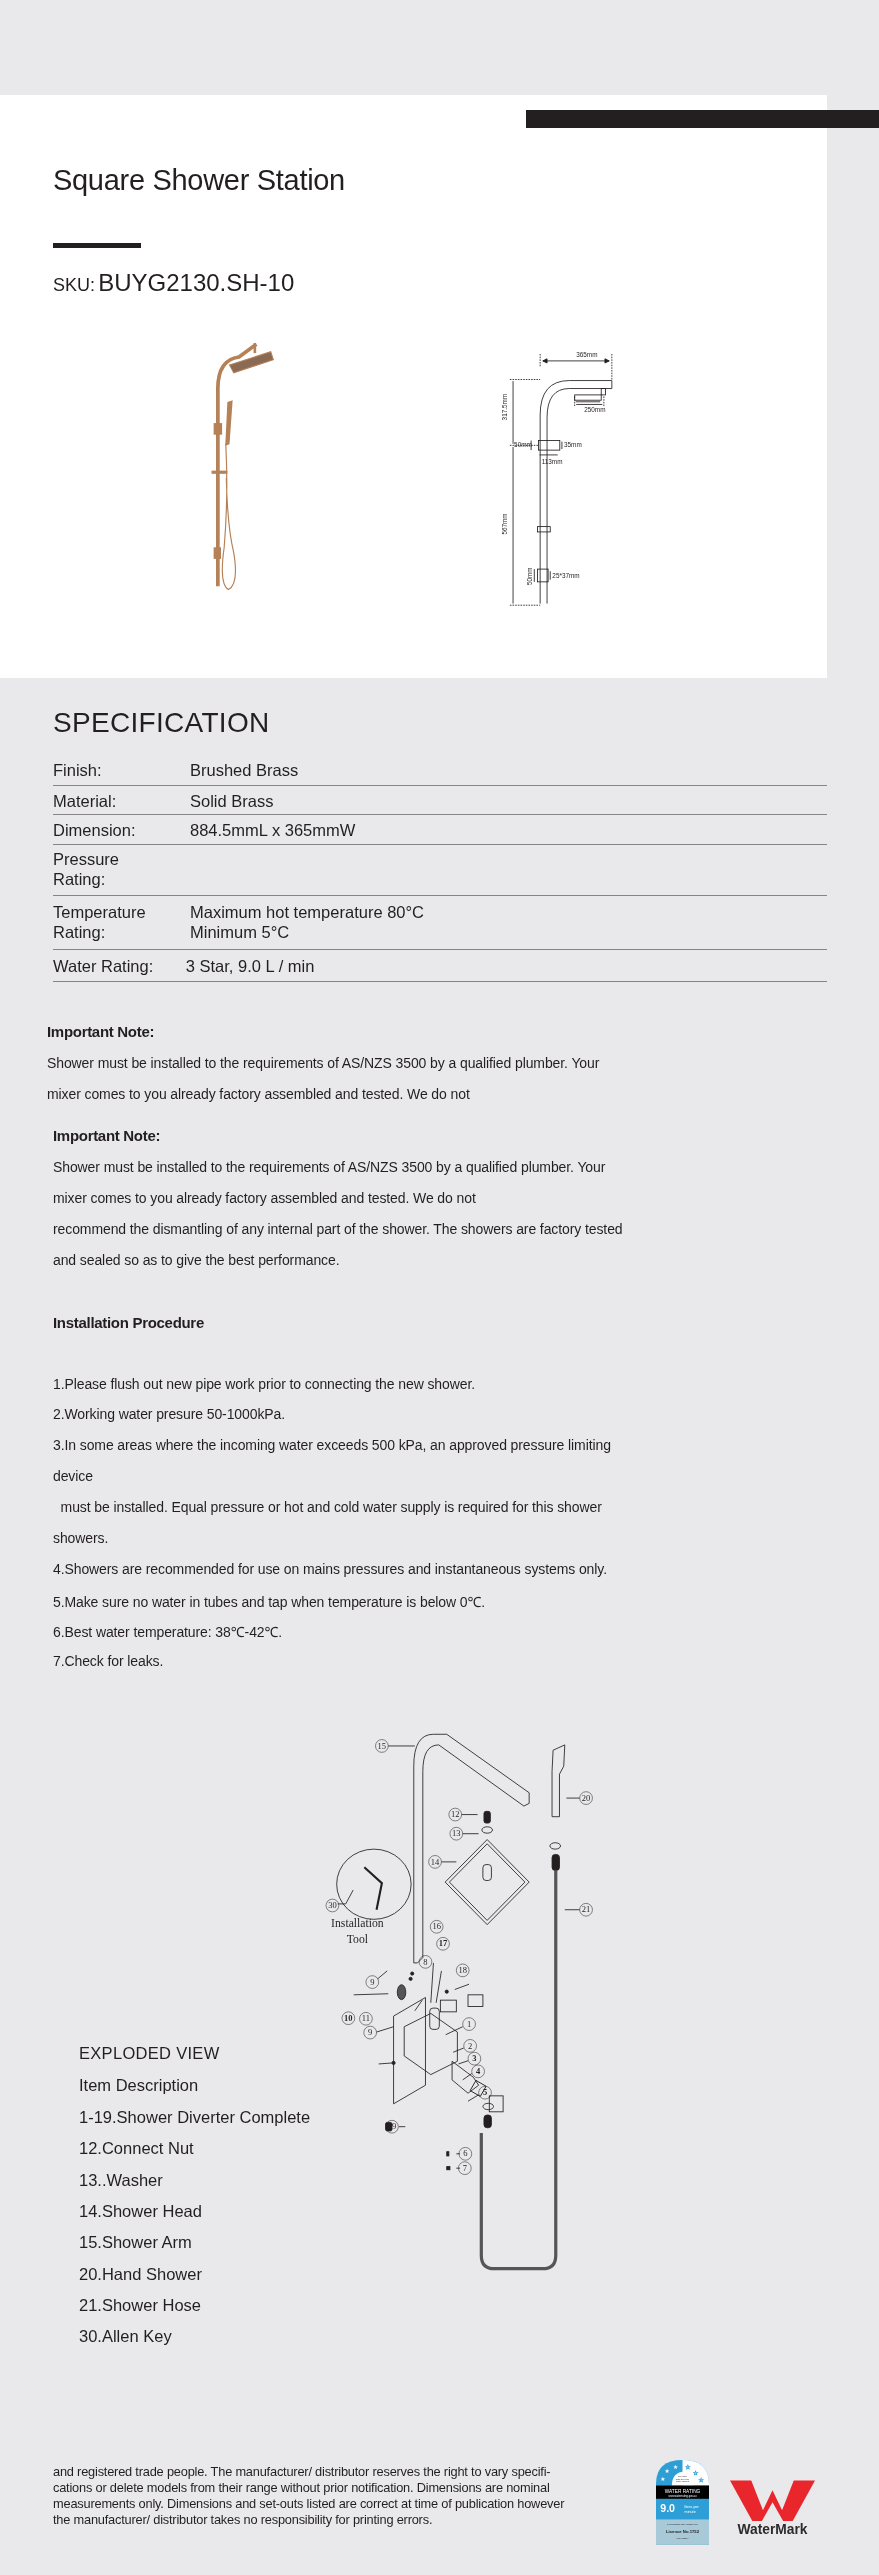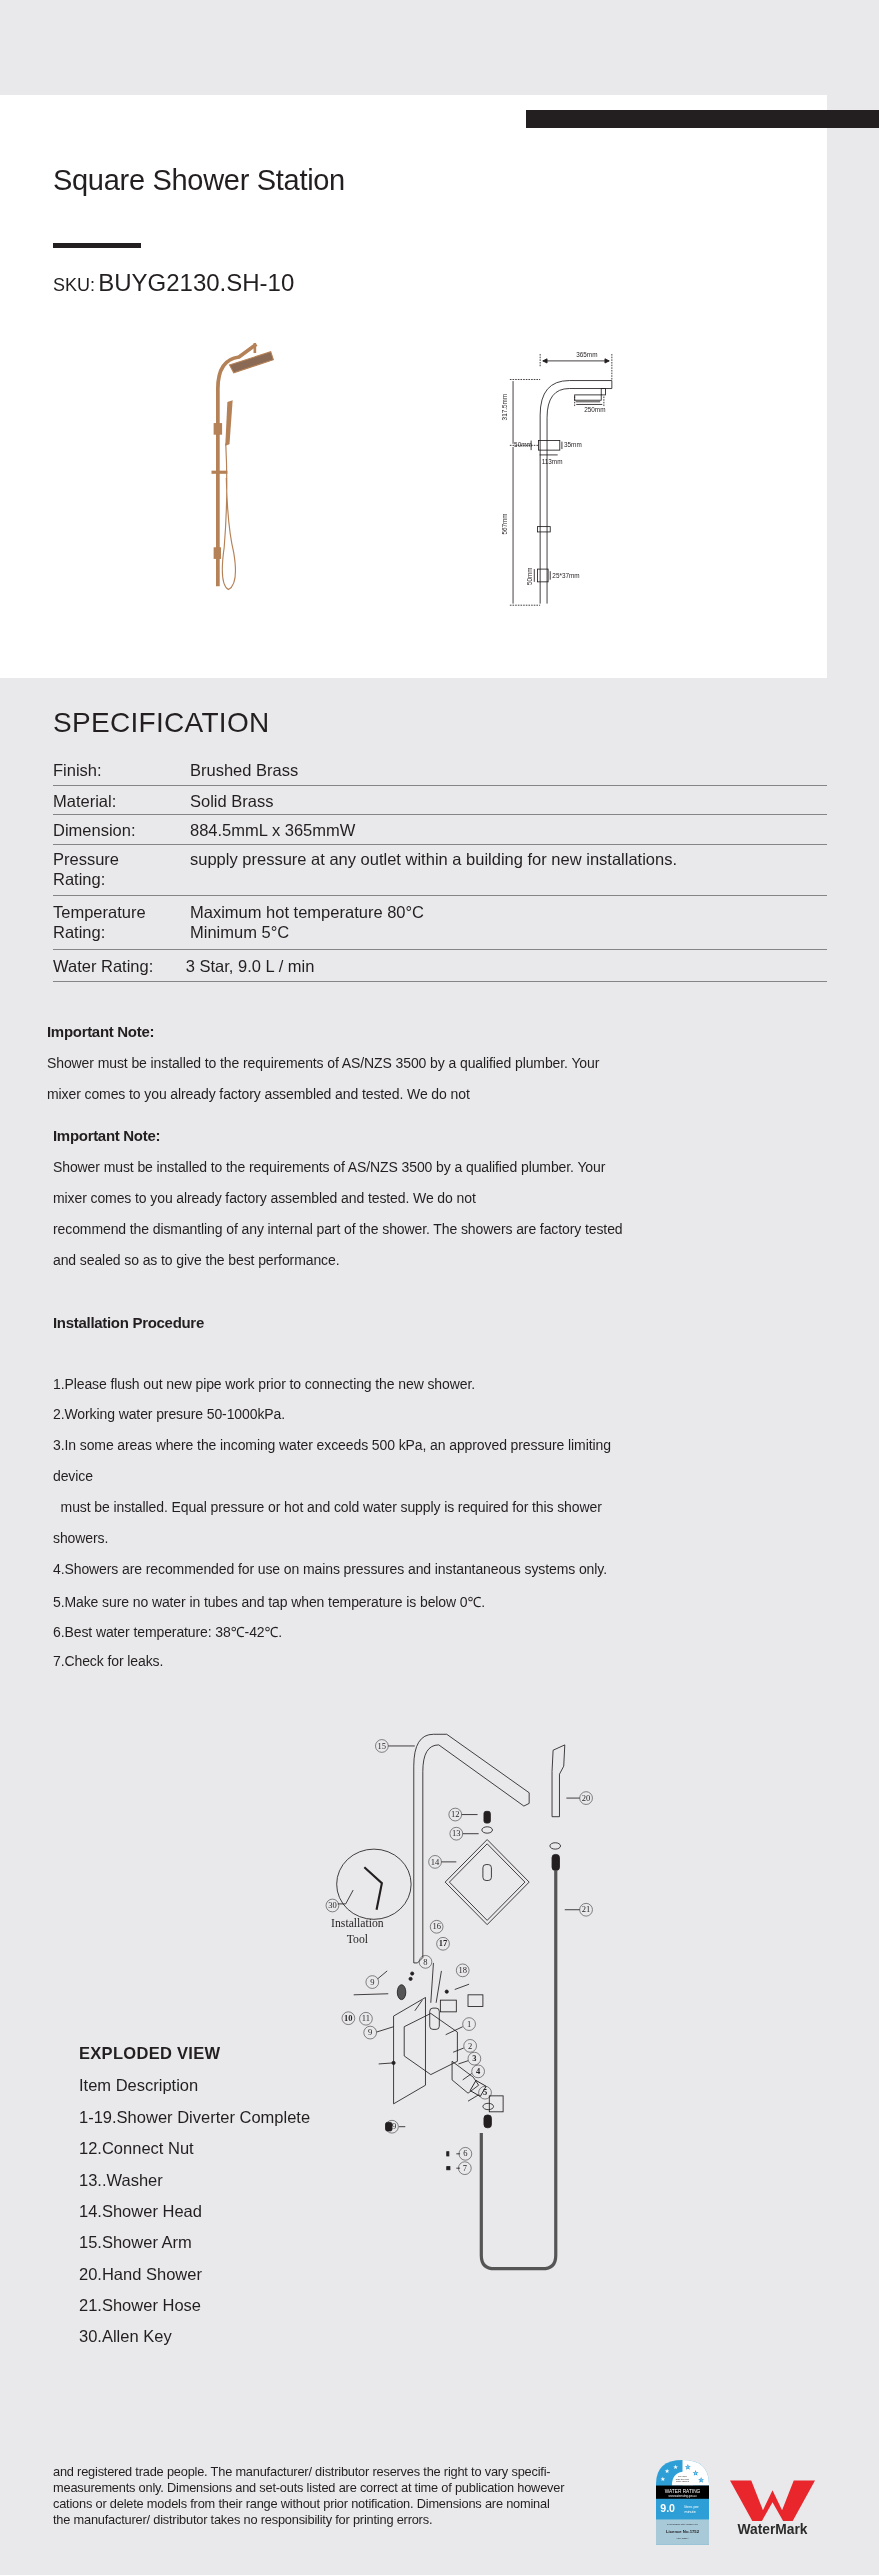--- a/index.html
+++ b/index.html
@@ -22,21 +22,21 @@
 
   .spec-title { left:53px; top:707px; font-size:28px; letter-spacing:0.3px; white-space:nowrap; }
   .spec-table { left:53px; top:756px; width:774px; }
   .spec-row { position:relative; border-bottom:1.6px solid #858585; display:flex; align-items:flex-start; }
   .spec-row .k { width:137px; font-size:16.5px; line-height:20px; flex:none; }
   .spec-row .v { font-size:16.5px; line-height:20px; }
   .spec-row .v div { white-space:nowrap; }
   .note-h { font-weight:bold; font-size:15px; letter-spacing:-0.3px; }
   .line { font-size:14px; white-space:nowrap; letter-spacing:-0.1px; }
 
-  .explode-h { left:79px; top:2044px; font-size:16.5px; font-weight:bold; letter-spacing:0.3px; white-space:nowrap; }
+  .explode-h { left:79px; top:2044px; font-size:16.5px; font-weight:normal; letter-spacing:0.3px; white-space:nowrap; }
   .ex-item { left:79px; font-size:16.5px; white-space:nowrap; }
 
   .diagram { left:319px; top:1713px; width:532px; height:670px; }
   .diagram text { font-family:"Liberation Serif", serif; fill:#231f20; }
 
   .disclaimer { left:53px; top:2464px; width:575px; font-size:12.8px; line-height:16px; letter-spacing:-0.2px; }
   .wr-badge { left:656px; top:2460px; width:53px; height:85px; }
   .wm-logo { left:730px; top:2473px; width:85px; height:64px; }
 </style>
 </head>
@@ -128,21 +128,20 @@
     <div class="v" style="padding-top:5.3px">
         <div>884.5mmL x 365mmW</div>
       </div>
   </div>
   <div class="spec-row" style="height:50px;">
     <div class="k" style="padding-top:4.3px">
         <div>Pressure</div>
         <div>Rating:</div>
       </div>
     <div class="v" style="padding-top:4.3px">
-        <div>supply pressure at any outlet within a building for new installations.</div>
       </div>
   </div>
   <div class="spec-row" style="height:53px;">
     <div class="k" style="padding-top:6.4px">
         <div>Temperature</div>
         <div>Rating:</div>
       </div>
     <div class="v" style="padding-top:6.4px">
         <div>Maximum hot temperature 80°C</div>
         <div>Minimum 5°C</div>
@@ -348,22 +347,22 @@
 <div class="abs ex-item" style="top:2139px">12.Connect Nut</div>
 <div class="abs ex-item" style="top:2171px">13..Washer</div>
 <div class="abs ex-item" style="top:2202px">14.Shower Head</div>
 <div class="abs ex-item" style="top:2233px">15.Shower Arm</div>
 <div class="abs ex-item" style="top:2265px">20.Hand Shower</div>
 <div class="abs ex-item" style="top:2296px">21.Shower Hose</div>
 <div class="abs ex-item" style="top:2327px">30.Allen Key</div>
 
 <div class="abs disclaimer">
   <div>and registered trade people. The manufacturer/ distributor reserves the right to vary specifi-</div>
+  <div>cations or delete models from their range without prior notification. Dimensions are nominal</div>
   <div>measurements only. Dimensions and set-outs listed are correct at time of publication however</div>
-  <div>cations or delete models from their range without prior notification. Dimensions are nominal</div>
   <div>the manufacturer/ distributor takes no responsibility for printing errors.</div>
 </div>
 
 <svg class="abs wr-badge" viewBox="0 0 100 160">
   <path d="M0 160 L0 45 Q0 0 50 0 Q100 0 100 45 L100 160 Z" fill="#2e9fd6"></path>
   <path d="M50 0 Q100 0 100 45 L100 48 L50 48 Z" fill="#ffffff"></path>
   <path d="M30 48 Q30 25 50 22 Q70 25 70 48 Z" fill="#ffffff"></path>
   <g fill="#ffffff" font-size="11">
       <text x="8" y="40">★</text>
       <text x="16" y="25">★</text>

